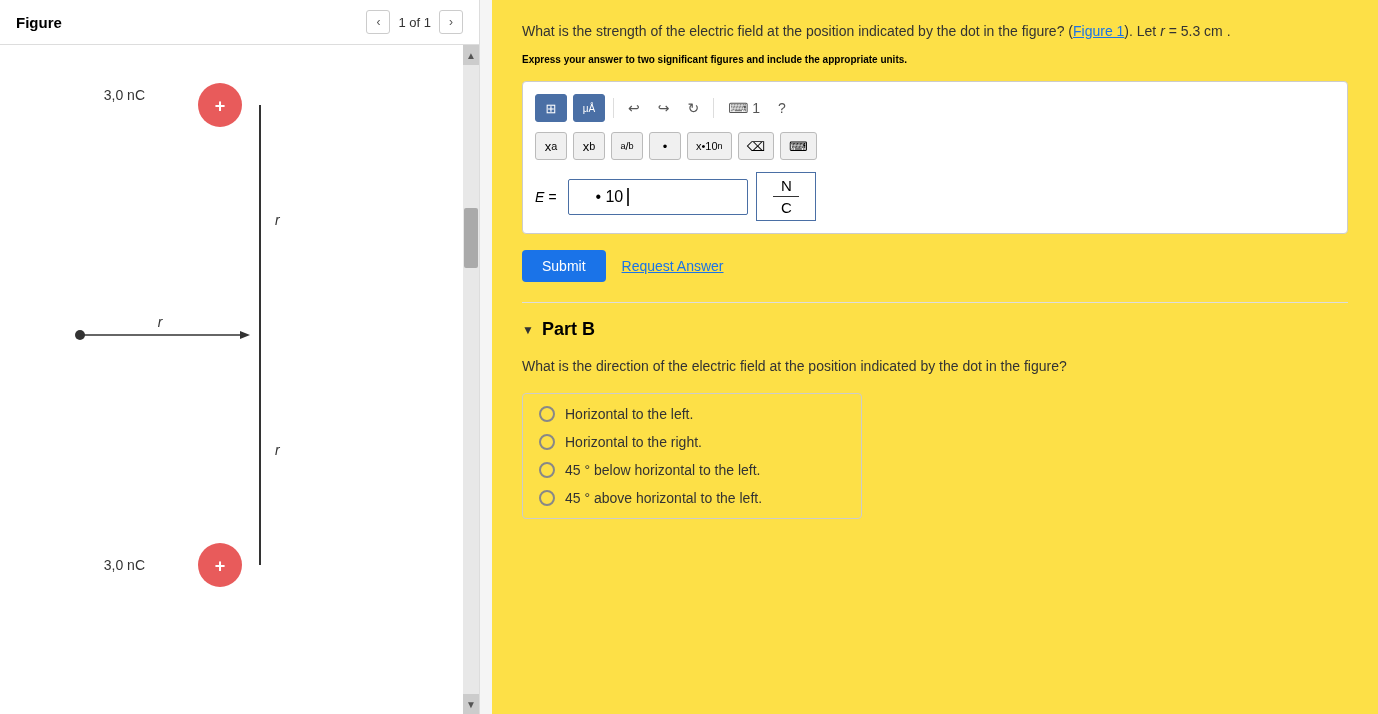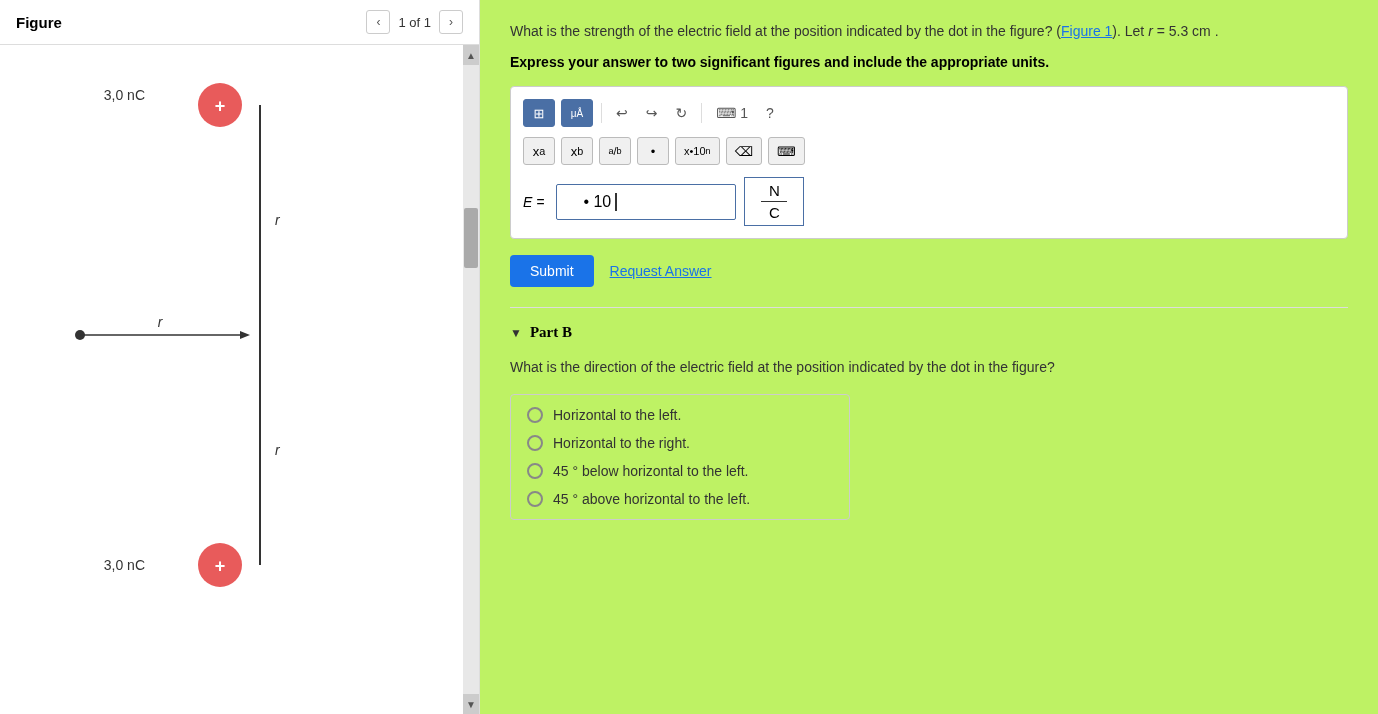--- a/index.html
+++ b/index.html
@@ -84,40 +84,41 @@
       width: 14px;
       height: 60px;
       background: #aaa;
       border-radius: 2px;
       margin: 2px 1px;
     }
 
     
     .right-panel {
       flex: 1;
-      background: #bef264;
+      background: #fde047;
       overflow-y: auto;
       padding: 20px 30px;
+      margin-left: 12px;
     }
 
     .question-text {
       font-size: 14px;
       color: #333;
       line-height: 1.6;
       margin-bottom: 12px;
     }
 
     .question-text a {
       color: #1a73e8;
       text-decoration: underline;
     }
 
     .express-text {
       font-weight: bold;
-      font-size: 14px;
+      font-size: 10px;
       margin-bottom: 16px;
     }
 
     
     .answer-box {
       border: 1px solid #ccc;
       border-radius: 4px;
       padding: 12px;
       margin-bottom: 16px;
       background: #fff;
@@ -270,22 +271,21 @@
     }
 
     .part-toggle {
       cursor: pointer;
       font-size: 12px;
       color: #333;
     }
 
     .part-label {
       font-weight: bold;
-      font-size: 15px;
-      font-family: Liberation Serif, serif;
+      font-size: 18px;
     }
 
     .part-question {
       font-size: 14px;
       color: #333;
       margin-bottom: 16px;
       line-height: 1.5;
     }
 
     

